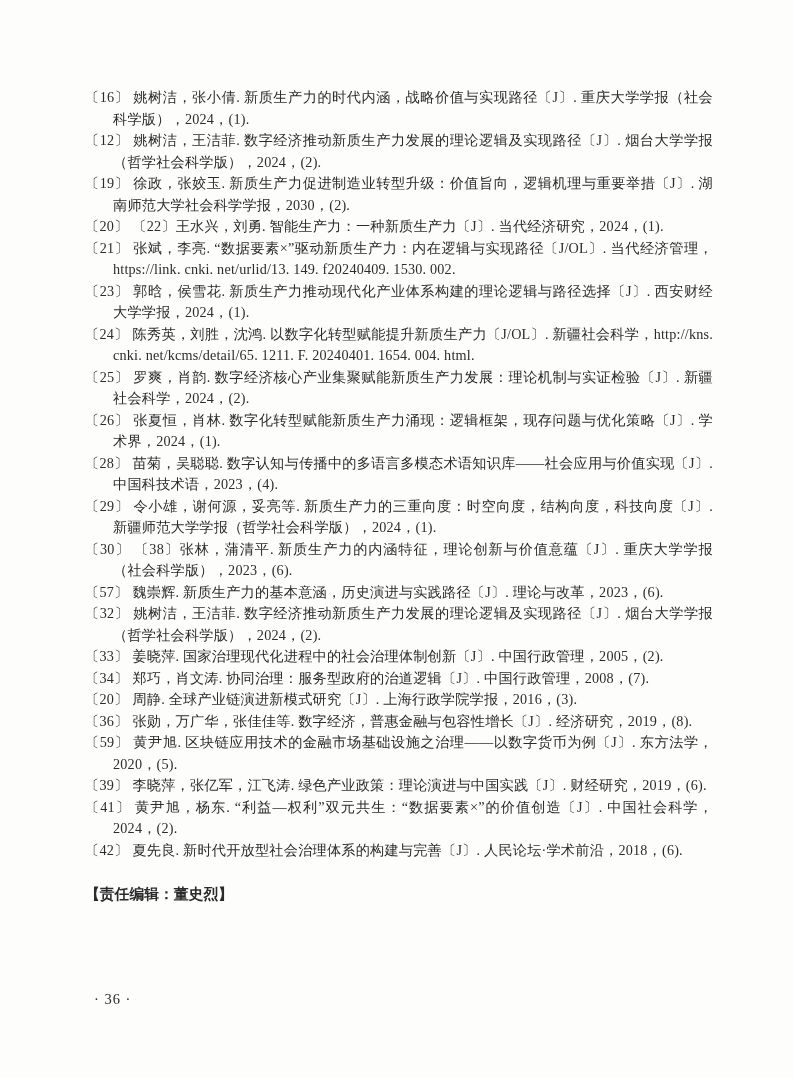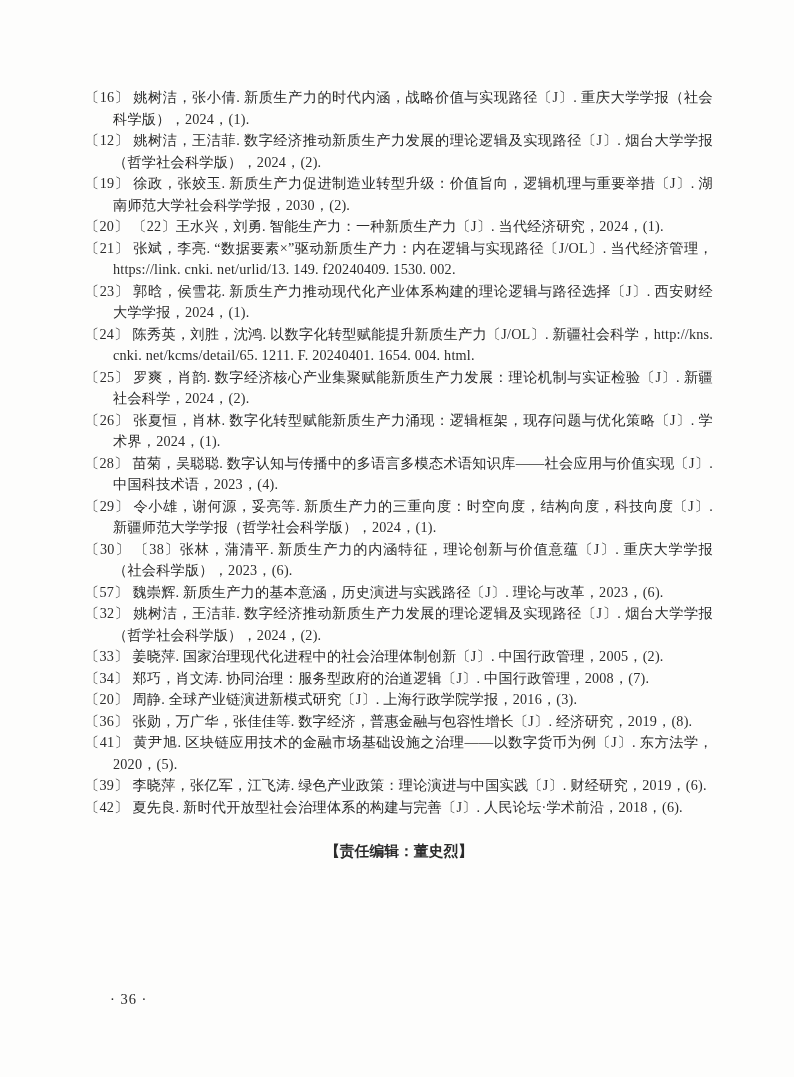--- a/index.html
+++ b/index.html
@@ -30,29 +30,29 @@
     padding-left: 28px;
     text-indent: -28px;
     letter-spacing: 0.2px;
   }
   .ref-label {
     margin-right: 4px;
     white-space: nowrap;
   }
   .editor-line {
     margin-top: 22px;
-    text-align: center;
+    text-align: left;
     font-weight: bold;
     font-size: 14.8px;
     line-height: 22px;
     font-family: "Liberation Sans", "DejaVu Sans", sans-serif;
   }
   .page-number {
     position: absolute;
-    left: 110px;
+    left: 94px;
     top: 991px;
     font-size: 14.5px;
     letter-spacing: 1px;
   }
 </style>
 </head>
 <body>
 
 <div class="page">
   <div class="content">
@@ -87,23 +87,24 @@
   <p class="ref"><span class="ref-label">〔32〕</span><span class="ref-text">姚树洁，王洁菲. 数字经济推动新质生产力发展的理论逻辑及实现路径〔J〕. 烟台大学学报（哲学社会科学版），2024，(2).</span></p>
 
   <p class="ref"><span class="ref-label">〔33〕</span><span class="ref-text">姜晓萍. 国家治理现代化进程中的社会治理体制创新〔J〕. 中国行政管理，2005，(2).</span></p>
 
   <p class="ref"><span class="ref-label">〔34〕</span><span class="ref-text">郑巧，肖文涛. 协同治理：服务型政府的治道逻辑〔J〕. 中国行政管理，2008，(7).</span></p>
 
   <p class="ref"><span class="ref-label">〔20〕</span><span class="ref-text">周静. 全球产业链演进新模式研究〔J〕. 上海行政学院学报，2016，(3).</span></p>
 
   <p class="ref"><span class="ref-label">〔36〕</span><span class="ref-text">张勋，万广华，张佳佳等. 数字经济，普惠金融与包容性增长〔J〕. 经济研究，2019，(8).</span></p>
 
-  <p class="ref"><span class="ref-label">〔41〕</span><span class="ref-text">黄尹旭. 区块链应用技术的金融市场基础设施之治理——以数字货币为例〔J〕. 东方法学，2020，(5).</span></p>
+  <p class="ref"><span class="ref-label">〔59〕</span><span class="ref-text">黄尹旭. 区块链应用技术的金融市场基础设施之治理——以数字货币为例〔J〕. 东方法学，2020，(5).</span></p>
 
   <p class="ref"><span class="ref-label">〔39〕</span><span class="ref-text">李晓萍，张亿军，江飞涛. 绿色产业政策：理论演进与中国实践〔J〕. 财经研究，2019，(6).</span></p>
 
+  <p class="ref"><span class="ref-label">〔41〕</span><span class="ref-text">黄尹旭，杨东. “利益—权利”双元共生：“数据要素×”的价值创造〔J〕. 中国社会科学，2024，(2).</span></p>
 
   <p class="ref"><span class="ref-label">〔42〕</span><span class="ref-text">夏先良. 新时代开放型社会治理体系的构建与完善〔J〕. 人民论坛·学术前沿，2018，(6).</span></p>
 </div>
     <div class="editor-line">【责任编辑：董史烈】</div>
   </div>
   <div class="page-number">· 36 ·</div>
 </div>
 
 </body></html>

